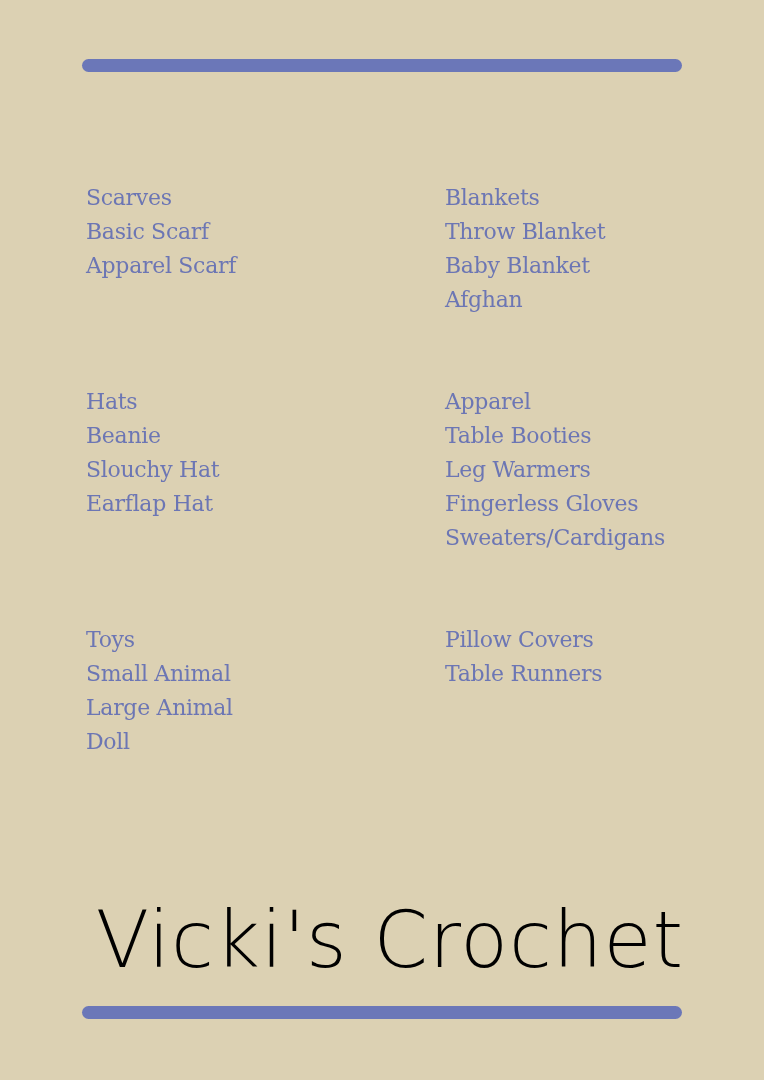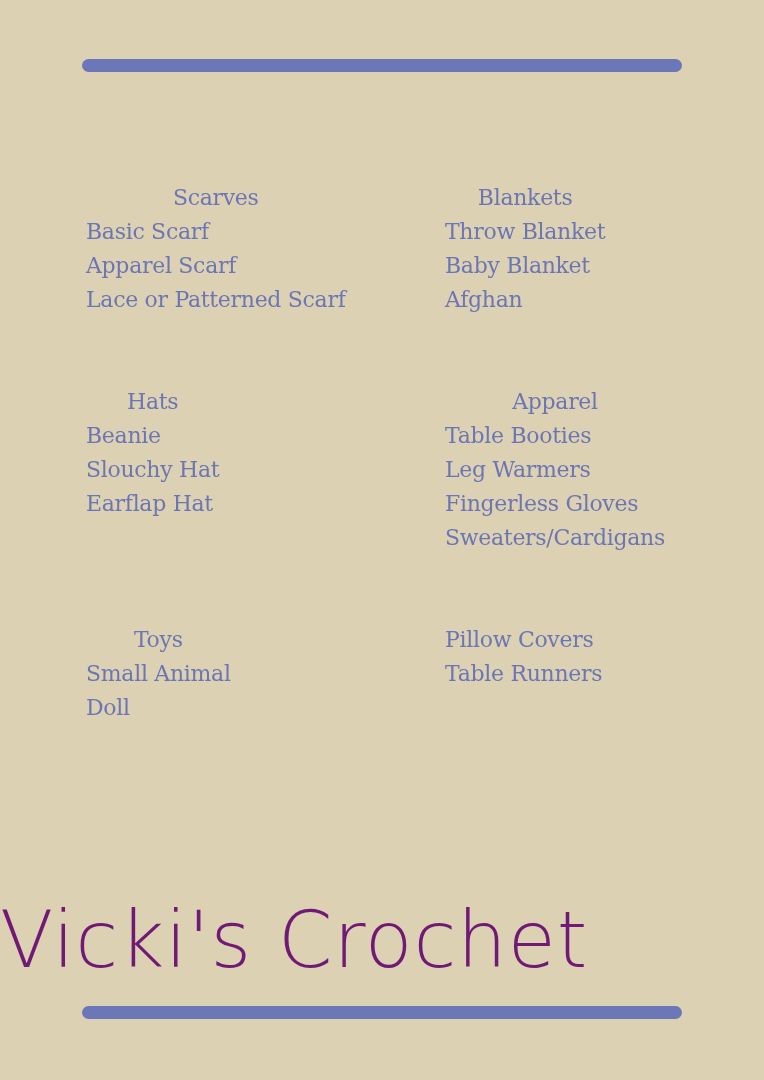--- a/index.html
+++ b/index.html
@@ -17,57 +17,57 @@
   .rule.top { top: 59px; }
   .rule.bottom { top: 1006px; }
   .col { position: absolute; width: 330px; }
   .col.left { left: 86px; }
   .col.right { left: 445px; }
   .section { position: absolute; left: 0; }
   .heading, .item {
     font-size: 22px; line-height: 34px; white-space: nowrap;
     letter-spacing: -0.3px;
   }
-  .heading { height: 34px; text-align: center; }
+  .heading { height: 34px; }
   .items { }
   .title {
     position: absolute; left: 0; width: 684px; top: 880px;
-    text-align: left;
+    text-align: right;
     font-family: "DejaVu Sans", "Liberation Sans", sans-serif;
     font-weight: 300;
-    font-size: 78px; line-height: 120px; color: #701a75;
+    font-size: 78px; line-height: 120px; color: #000000;
     letter-spacing: 1px;
   }
 </style>
 </head>
 <body>
 
 <div class="rule top"></div>
 
 <div class="col left">
   <div class="section" style="top:181px">
     <div class="heading">Scarves</div>
     <div class="items">
       <div class="item">Basic Scarf</div>
       <div class="item">Apparel Scarf</div>
-      <div class="item">Lace or Patterned Scarf</div>
     </div>
   </div>
   <div class="section" style="top:385px">
     <div class="heading">Hats</div>
     <div class="items">
       <div class="item">Beanie</div>
       <div class="item">Slouchy Hat</div>
       <div class="item">Earflap Hat</div>
     </div>
   </div>
   <div class="section" style="top:623px">
     <div class="heading">Toys</div>
     <div class="items">
       <div class="item">Small Animal</div>
+      <div class="item">Large Animal</div>
       <div class="item">Doll</div>
     </div>
   </div>
 </div>
 
 <div class="col right">
   <div class="section" style="top:181px">
     <div class="heading">Blankets</div>
     <div class="items">
       <div class="item">Throw Blanket</div>

